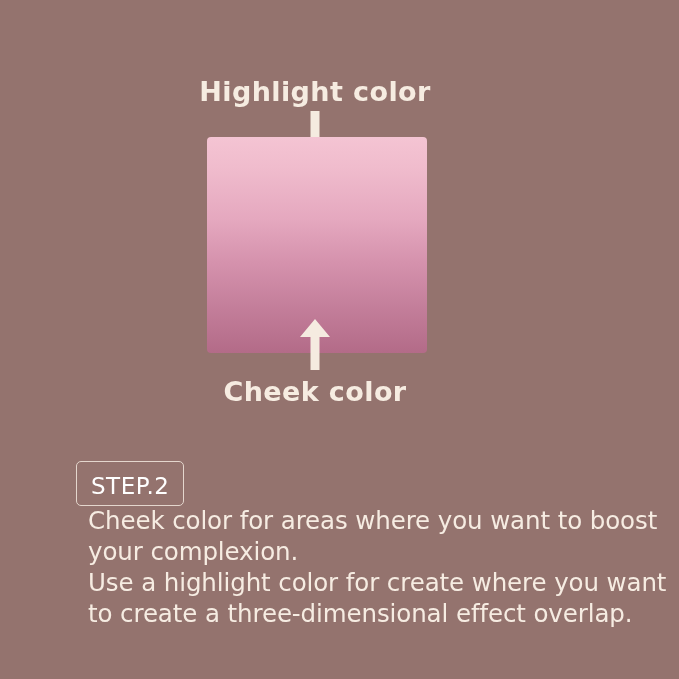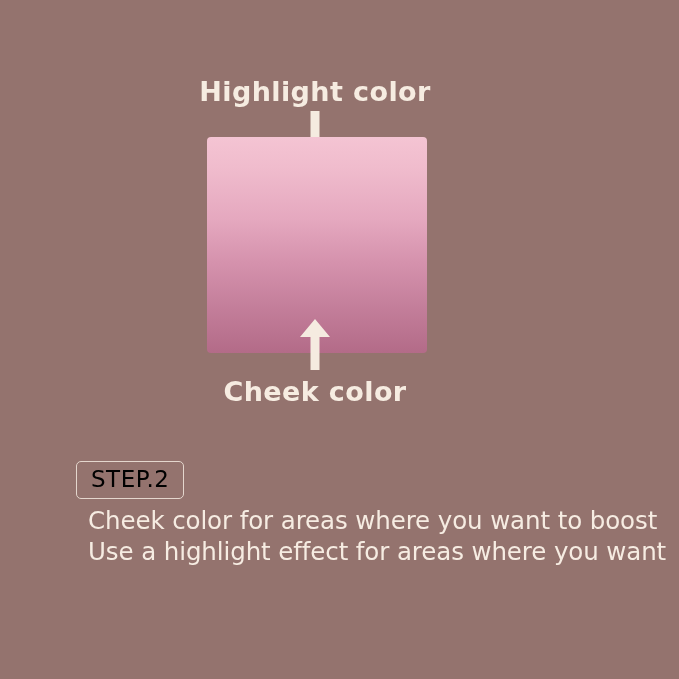--- a/index.html
+++ b/index.html
@@ -60,24 +60,24 @@
     overflow: visible;
   }
   #arrow-down { left: 297px; top: 111px; }
   #arrow-up   { left: 297px; top: 318px; }
 
   
   #step-badge {
     position: absolute;
     left: 76px;
     top: 461px;
-    padding: 5px 14px 7px 14px;
+    padding: 12px 14px 7px 14px;
     border: 1.6px solid #e4d6cd;
     border-radius: 5px;
-    color: #000000;
+    color: #ffffff;
     font-family: "DejaVu Sans", sans-serif;
     font-size: 23px;
     letter-spacing: 0.5px;
     line-height: 1.05;
     white-space: nowrap;
   }
 
   
   #body-copy {
     position: absolute;
@@ -111,16 +111,18 @@
   <svg id="arrow-up" class="arrow" width="36" height="52" viewBox="0 0 36 52">
     <path d="M18 1 L33 19 H22.5 V52 H13.5 V19 H3 Z" fill="#f5ebe0"></path>
   </svg>
 
   <div id="shadow-label" class="swatch-label">Cheek color</div>
 
   <div id="step-badge">STEP.2</div>
 
   <div id="body-copy">
     <span class="line">Cheek color for areas where you want to boost</span>
-    <span class="line">Use a highlight effect for areas where you want</span>
+    <span class="line">your complexion.</span>
+    <span class="line">Use a highlight color for create where you want</span>
+    <span class="line">to create a three-dimensional effect overlap.</span>
   </div>
 
 </div>
 
 </body></html>

